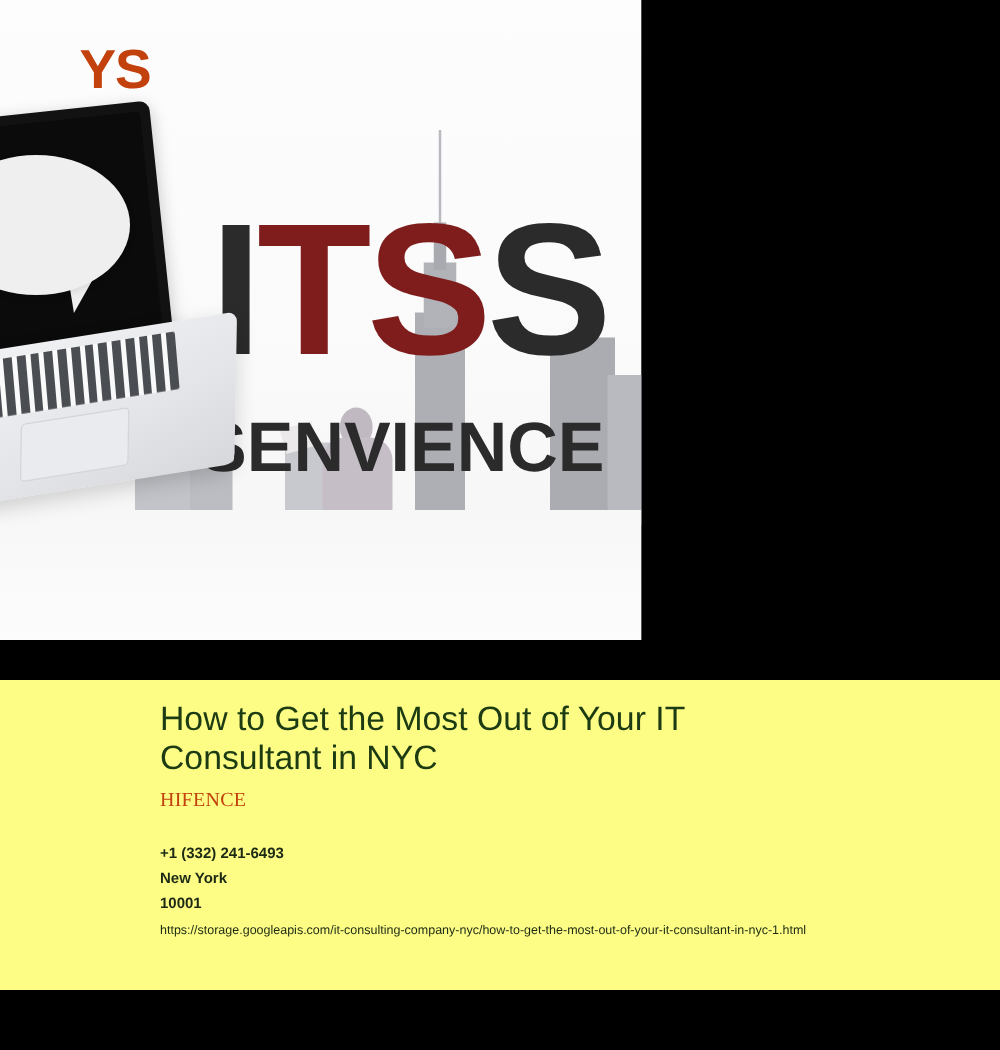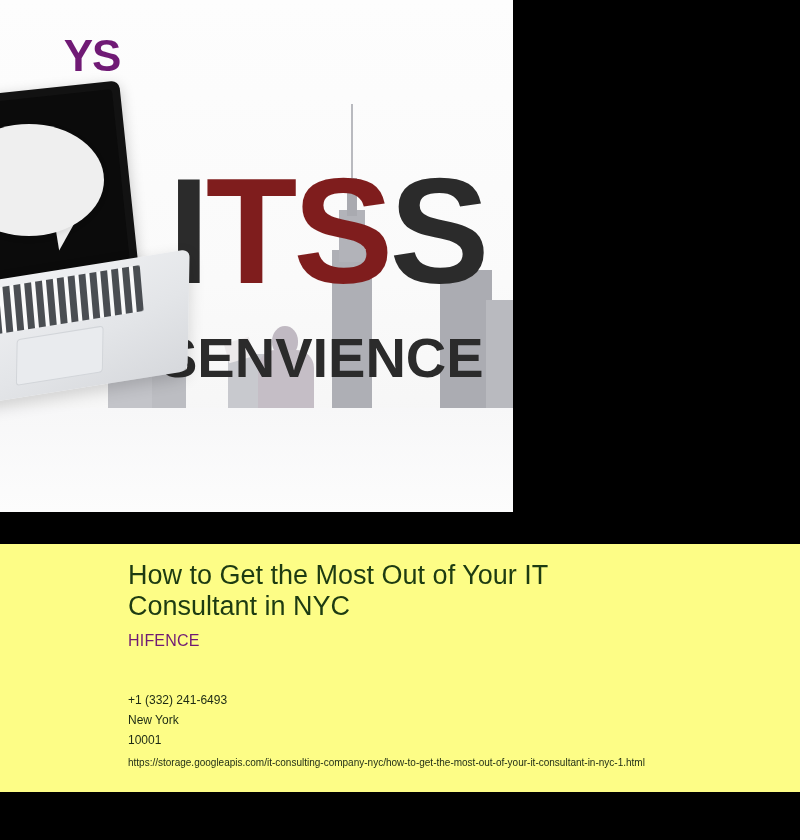--- a/index.html
+++ b/index.html
@@ -175,21 +175,21 @@
   .bubble-text {
     position: absolute;
     left: 0; top: 0;
     width: 150px; height: 112px;
     display: flex;
     align-items: center;
     justify-content: center;
     font-family: "Liberation Sans", sans-serif;
     font-weight: bold;
     font-size: 44px;
-    color: #701a75;
+    color: #c2410c;
     letter-spacing: -1px;
     padding-left: 34px;
     box-sizing: border-box;
   }
   .bubble-tail {
     position: absolute;
     left: 48px; top: 216px;
     width: 0; height: 0;
     border-left: 16px solid transparent;
     border-right: 8px solid transparent;
@@ -241,28 +241,29 @@
     margin: 0;
     font-family: "Liberation Sans", sans-serif;
     font-weight: normal;
     font-size: 27px;
     line-height: 31px;
     color: #1d3b12;
     max-width: 530px;
   }
   .card-brand {
     margin: 10px 0 0 0;
-    font-family: Liberation Sans, sans-serif;
+    font-family: Liberation Serif, serif;
     font-size: 16px;
     line-height: 18px;
-    color: #701a75;
+    color: #c2410c;
     letter-spacing: 0.2px;
   }
   .contact {
-    margin-top: 40px;
+    margin-top: 22px;
+    font-weight: bold;
   }
   .contact-line {
     font-family: "Liberation Sans", sans-serif;
     font-size: 12px;
     line-height: 20px;
     color: #1c2a14;
   }
   .card-url {
     margin-top: 6px;
     font-family: Liberation Sans, sans-serif;

